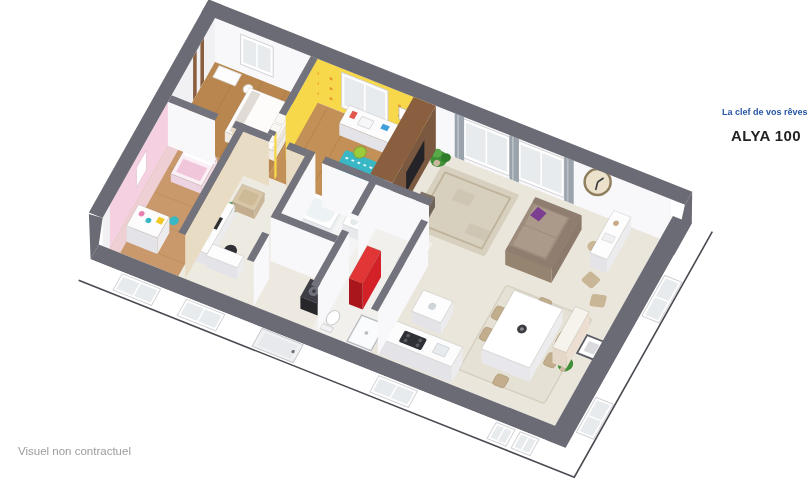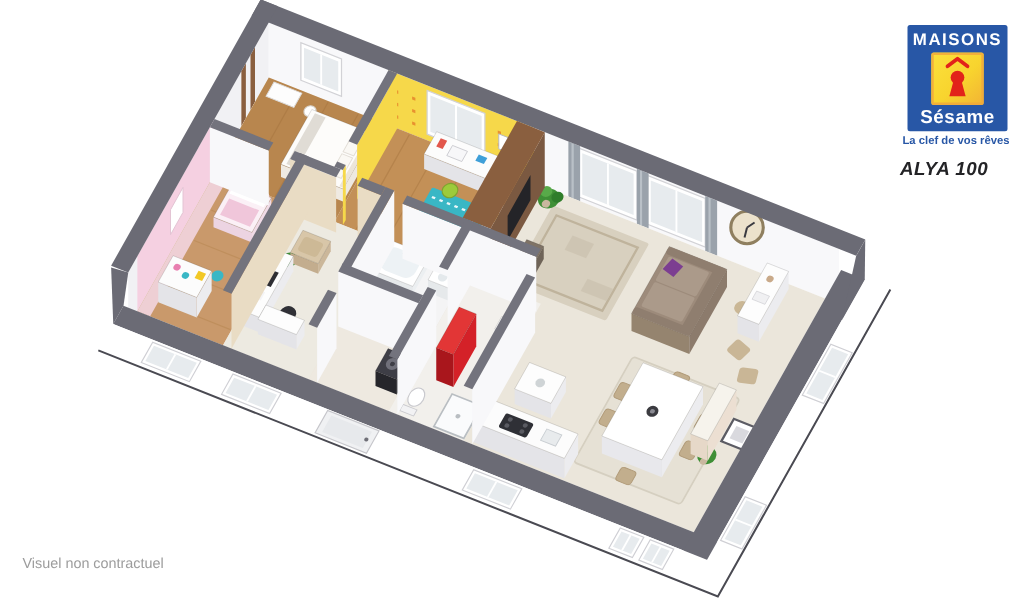--- a/index.html
+++ b/index.html
@@ -12,22 +12,22 @@
         background:var(--logo-blue,#2857a6);border-radius:2px;}
   .logo .maisons{position:absolute;top:4px;left:0;width:100%;text-align:center;
         color:#fff;font-weight:bold;font-size:13.5px;letter-spacing:1.2px;}
   .logo .keybox{position:absolute;left:19px;top:22px;width:42px;height:42px;
         background:linear-gradient(135deg,#fbe13c 0%,var(--logo-yellow,#f8d42e) 55%,#f2b335 100%);
         box-shadow:inset 0 0 0 2px rgba(240,168,60,.85);border-radius:2px;}
   .logo .sesame{position:absolute;bottom:3px;left:0;width:100%;text-align:center;
         color:#fff;font-weight:bold;font-size:15px;letter-spacing:.5px;}
   .tagline{position:absolute;left:722px;top:107px;width:120px;
         color:var(--logo-blue,#2857a6);font-size:9px;font-weight:bold;white-space:nowrap;}
-  .model-name{position:absolute;left:720px;top:127px;width:92px;text-align:left;
-        color:#232326;font-weight:bold;font-size:15px;letter-spacing:.4px;font-style:italic;}
+  .model-name{position:absolute;left:720px;top:127px;width:92px;text-align:center;
+        color:#232326;font-weight:bold;font-size:15px;letter-spacing:.4px;}
   .disclaimer{position:absolute;left:18px;top:445px;color:#9c9c9c;font-size:11.5px;text-align:center;}
 </style>
 </head>
 <body style="--logo-blue: #2857a6; --logo-yellow: #f8d42e;">
 
 <div class="stage">
 
   <svg class="plan" width="811" height="480" viewBox="0 0 811 480">
       <g>
         <polygon points="215.0,62.0 102.6,262.0 102.6,218.0 215.0,18.0" fill="#f1f1f4"></polygon>
@@ -402,27 +402,16 @@
         <rect x="546.5" y="187.5" width="15" height="38" fill="#e7ebee"></rect>
         <rect x="546.5" y="205.7" width="15" height="1.6" fill="#ffffff"></rect>
         <polyline points="-13,274 566,274 566,-28" fill="none" stroke="#4a4a52" stroke-width="1.6" vector-effect="non-scaling-stroke"></polyline>
       </g>
       <g>
         <polygon points="692.2,191.7 691.8,223.5 673.5,256.1 684.9,204.7" fill="#6b6b75"></polygon>
         <polygon points="88.9,213.9 102.6,218.0 98.8,244.6 90.6,259.2" fill="#6b6b75"></polygon>
       </g>
     </svg>
 
-  <div class="logo">
-    <div class="maisons">MAISONS</div>
-    <div class="keybox">
-      <svg width="42" height="42" viewBox="-21 -21 42 42">
-        <path d="M -8 -10 L 0 -16 L 8 -10" fill="none" stroke="#e2231a" stroke-width="3" stroke-linecap="round" stroke-linejoin="round"></path>
-        <circle cx="0" cy="-1" r="5.5" fill="#e2231a"></circle>
-        <path d="M -3 1 L 3 1 L 6.5 14 L -6.5 14 Z" fill="#e2231a"></path>
-      </svg>
-    </div>
-    <div class="sesame">Sésame</div>
-  </div>
   <div class="tagline">La clef de vos rêves</div>
   <div class="model-name">ALYA 100</div>
   <div class="disclaimer">Visuel non contractuel</div>
 </div>
 
 </body></html>

